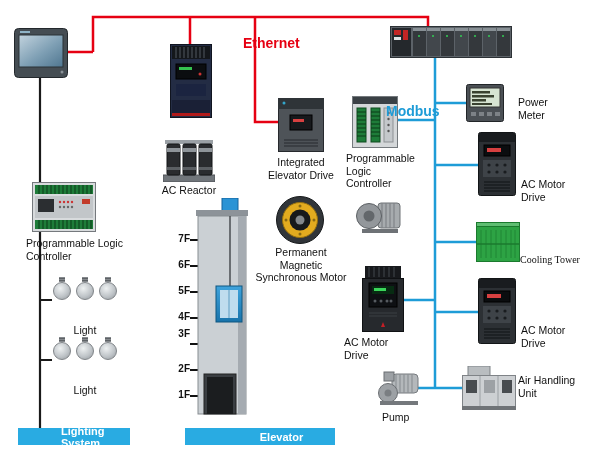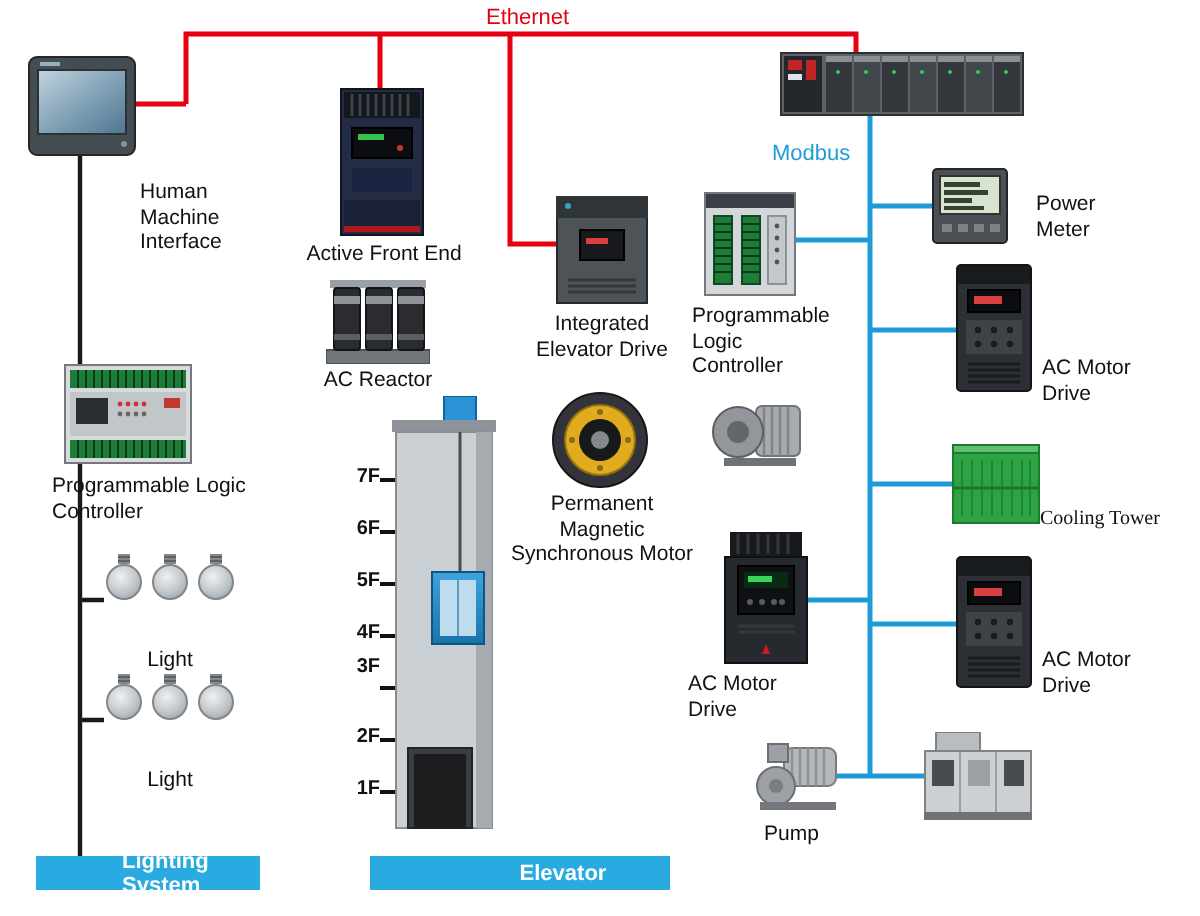--- a/index.html
+++ b/index.html
@@ -8,21 +8,21 @@
   .wires { position:absolute; left:0; top:0; z-index:1; }
   .wire { fill:none; }
   .wire.eth { stroke:var(--color-ethernet,#e60012); stroke-width:2.5; }
   .wire.mod { stroke:var(--color-modbus,#1e9cd7); stroke-width:2.5; }
   .wire.blk { stroke:#1a1a1a; stroke-width:2.2; }
   .wire.tick { stroke:#111; stroke-width:2; }
   .device { position:absolute; z-index:2; }
   .label { position:absolute; z-index:3; color:#111; font-size:10.5px; line-height:1.2; white-space:pre-line; }
   .label.center { text-align:center; }
   .label.small { font-size:10px;font-family:Liberation Serif, serif; }
-  .net-label { position:absolute; z-index:3; font-size:11px; font-weight:normal; }
+  .net-label { position:absolute; z-index:3; font-size:14px; font-weight:bold;margin-top:32px; }
   .net-label.eth { color:var(--color-ethernet,#e60012); }
   .net-label.mod { color:var(--color-modbus,#1e9cd7); }
   .floor { position:absolute; z-index:3; font-size:10px; font-weight:bold; width:20px; text-align:right; color:#111; }
   .banner { position:absolute; z-index:3; background:var(--color-banner,#29abe2); color:#fff;
             font-size:11px; font-weight:bold; display:flex; align-items:center; justify-content:center;padding-left:43px; }
   .light-group { position:absolute; z-index:2; display:flex; gap:3px; }
 </style>
 </head>
 <body>
 
@@ -314,44 +314,42 @@
   </div>
 
   <div class="floor" style="left:170px;top:233px">7F</div>
   <div class="floor" style="left:170px;top:259px">6F</div>
   <div class="floor" style="left:170px;top:285px">5F</div>
   <div class="floor" style="left:170px;top:311px">4F</div>
   <div class="floor" style="left:170px;top:328px">3F</div>
   <div class="floor" style="left:170px;top:363px">2F</div>
   <div class="floor" style="left:170px;top:389px">1F</div>
 
-  <div class="label" style="left:70px;top:90px">Human
-Machine
-Interface</div>
-  <div class="label center" style="left:146px;top:121px;width:92px">Active Front End</div>
   <div class="label center" style="left:158px;top:184px;width:62px">AC Reactor</div>
   <div class="label center" style="left:256px;top:156px;width:90px">Integrated
 Elevator Drive</div>
   <div class="label center" style="left:250px;top:246px;width:102px">Permanent
 Magnetic
 Synchronous Motor</div>
   <div class="label" style="left:26px;top:237px">Programmable Logic
 Controller</div>
   <div class="label" style="left:346px;top:152px">Programmable
 Logic
 Controller</div>
   <div class="label center" style="left:68px;top:324px;width:34px">Light</div>
   <div class="label center" style="left:68px;top:384px;width:34px">Light</div>
   <div class="label" style="left:518px;top:96px">Power
 Meter</div>
   <div class="label" style="left:521px;top:178px">AC Motor
 Drive</div>
   <div class="label small" style="left:520px;top:254px">Cooling Tower</div>
   <div class="label" style="left:521px;top:324px">AC Motor
 Drive</div>
+  <div class="label" style="left:518px;top:374px">Air Handling
+Unit</div>
   <div class="label" style="left:344px;top:336px">AC Motor
 Drive</div>
   <div class="label" style="left:382px;top:411px">Pump</div>
 
   <div class="banner" style="left:18px;top:428px;width:112px;height:17px">Lighting System</div>
   <div class="banner" style="left:185px;top:428px;width:150px;height:17px">Elevator</div>
 
 </div>
 
 </body></html>

